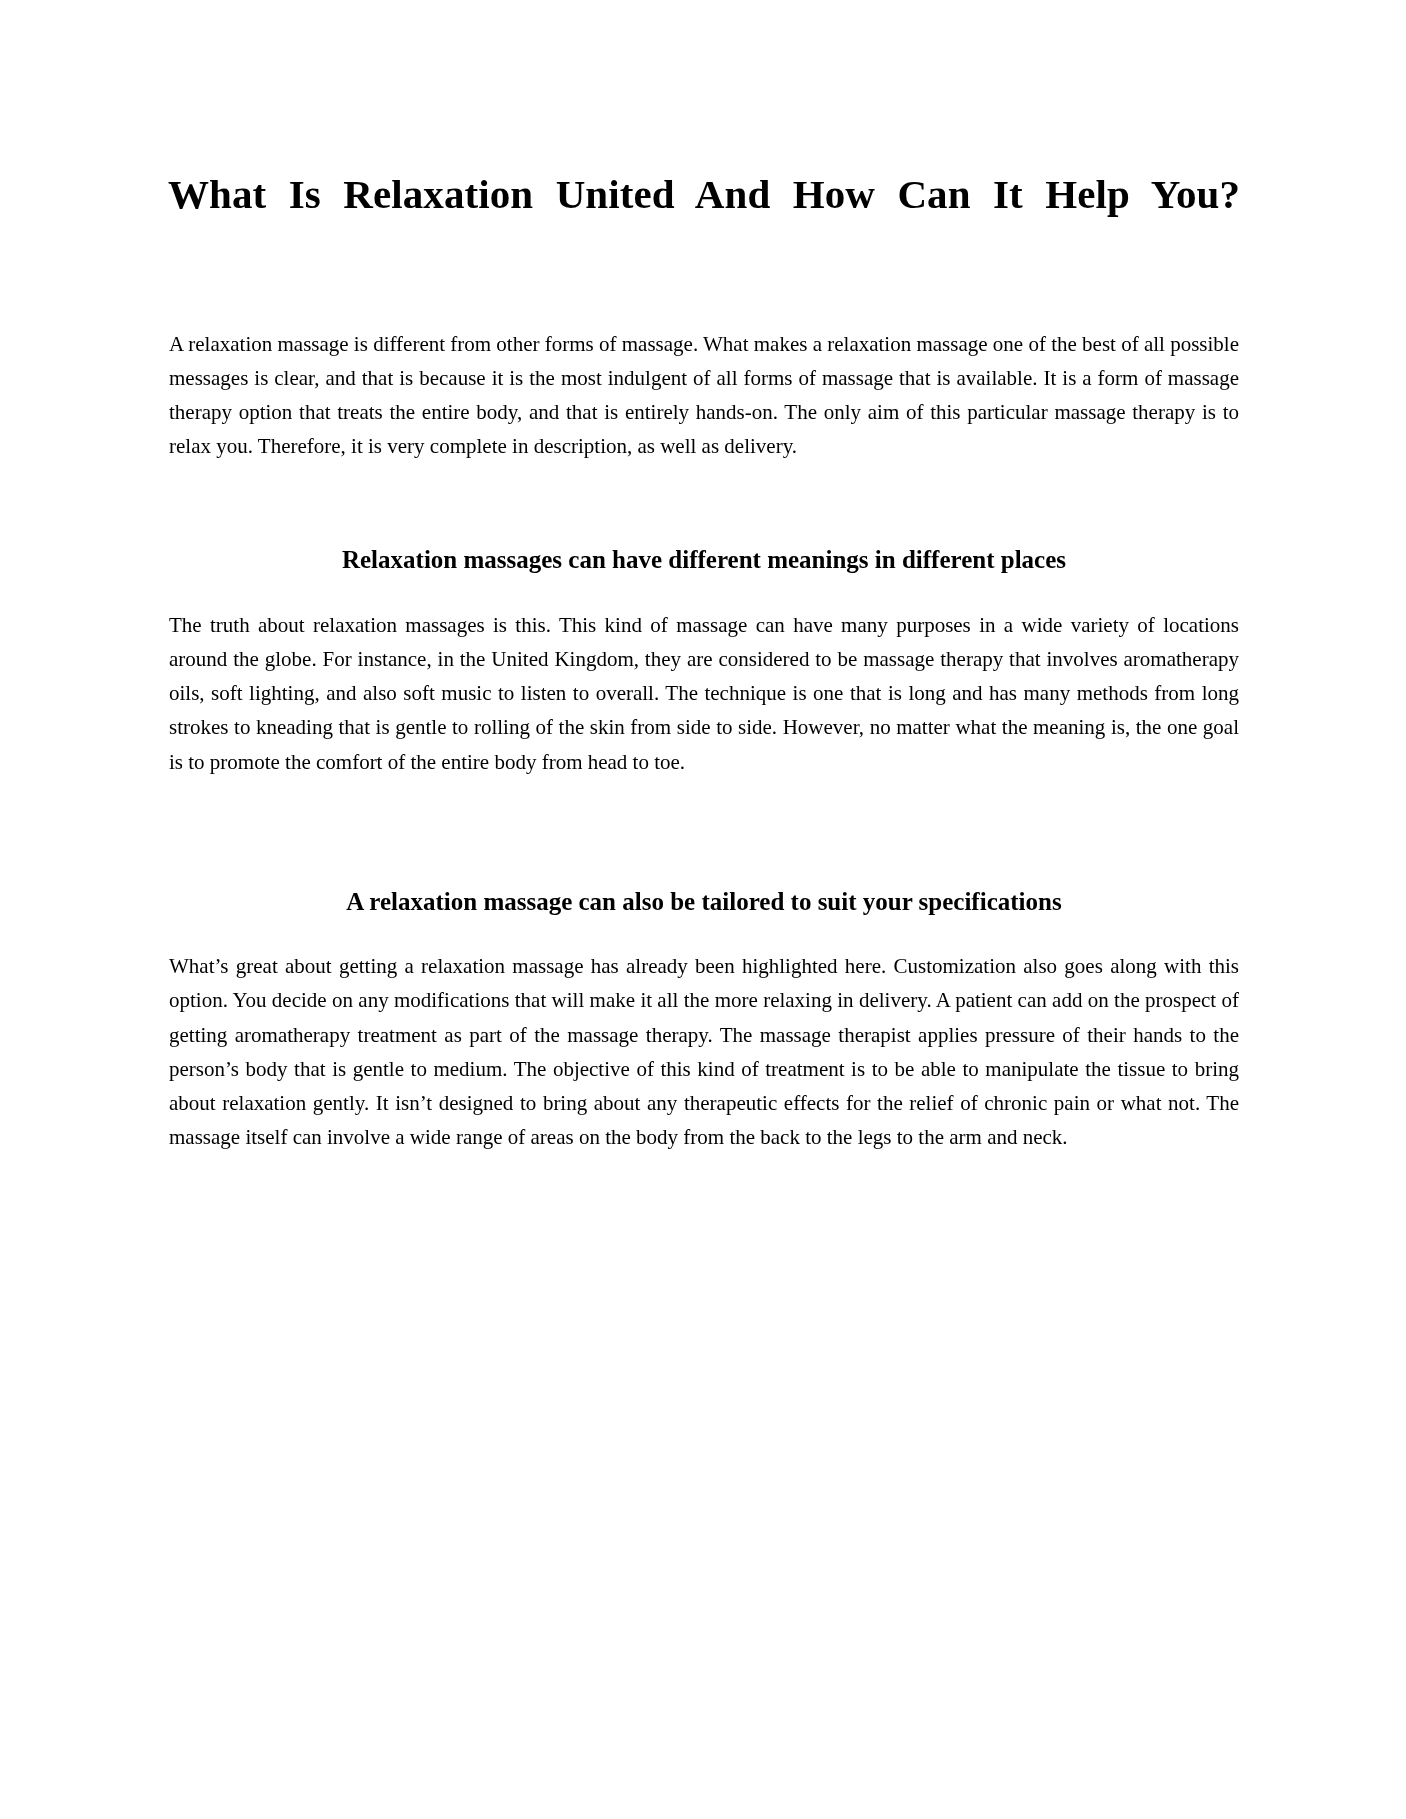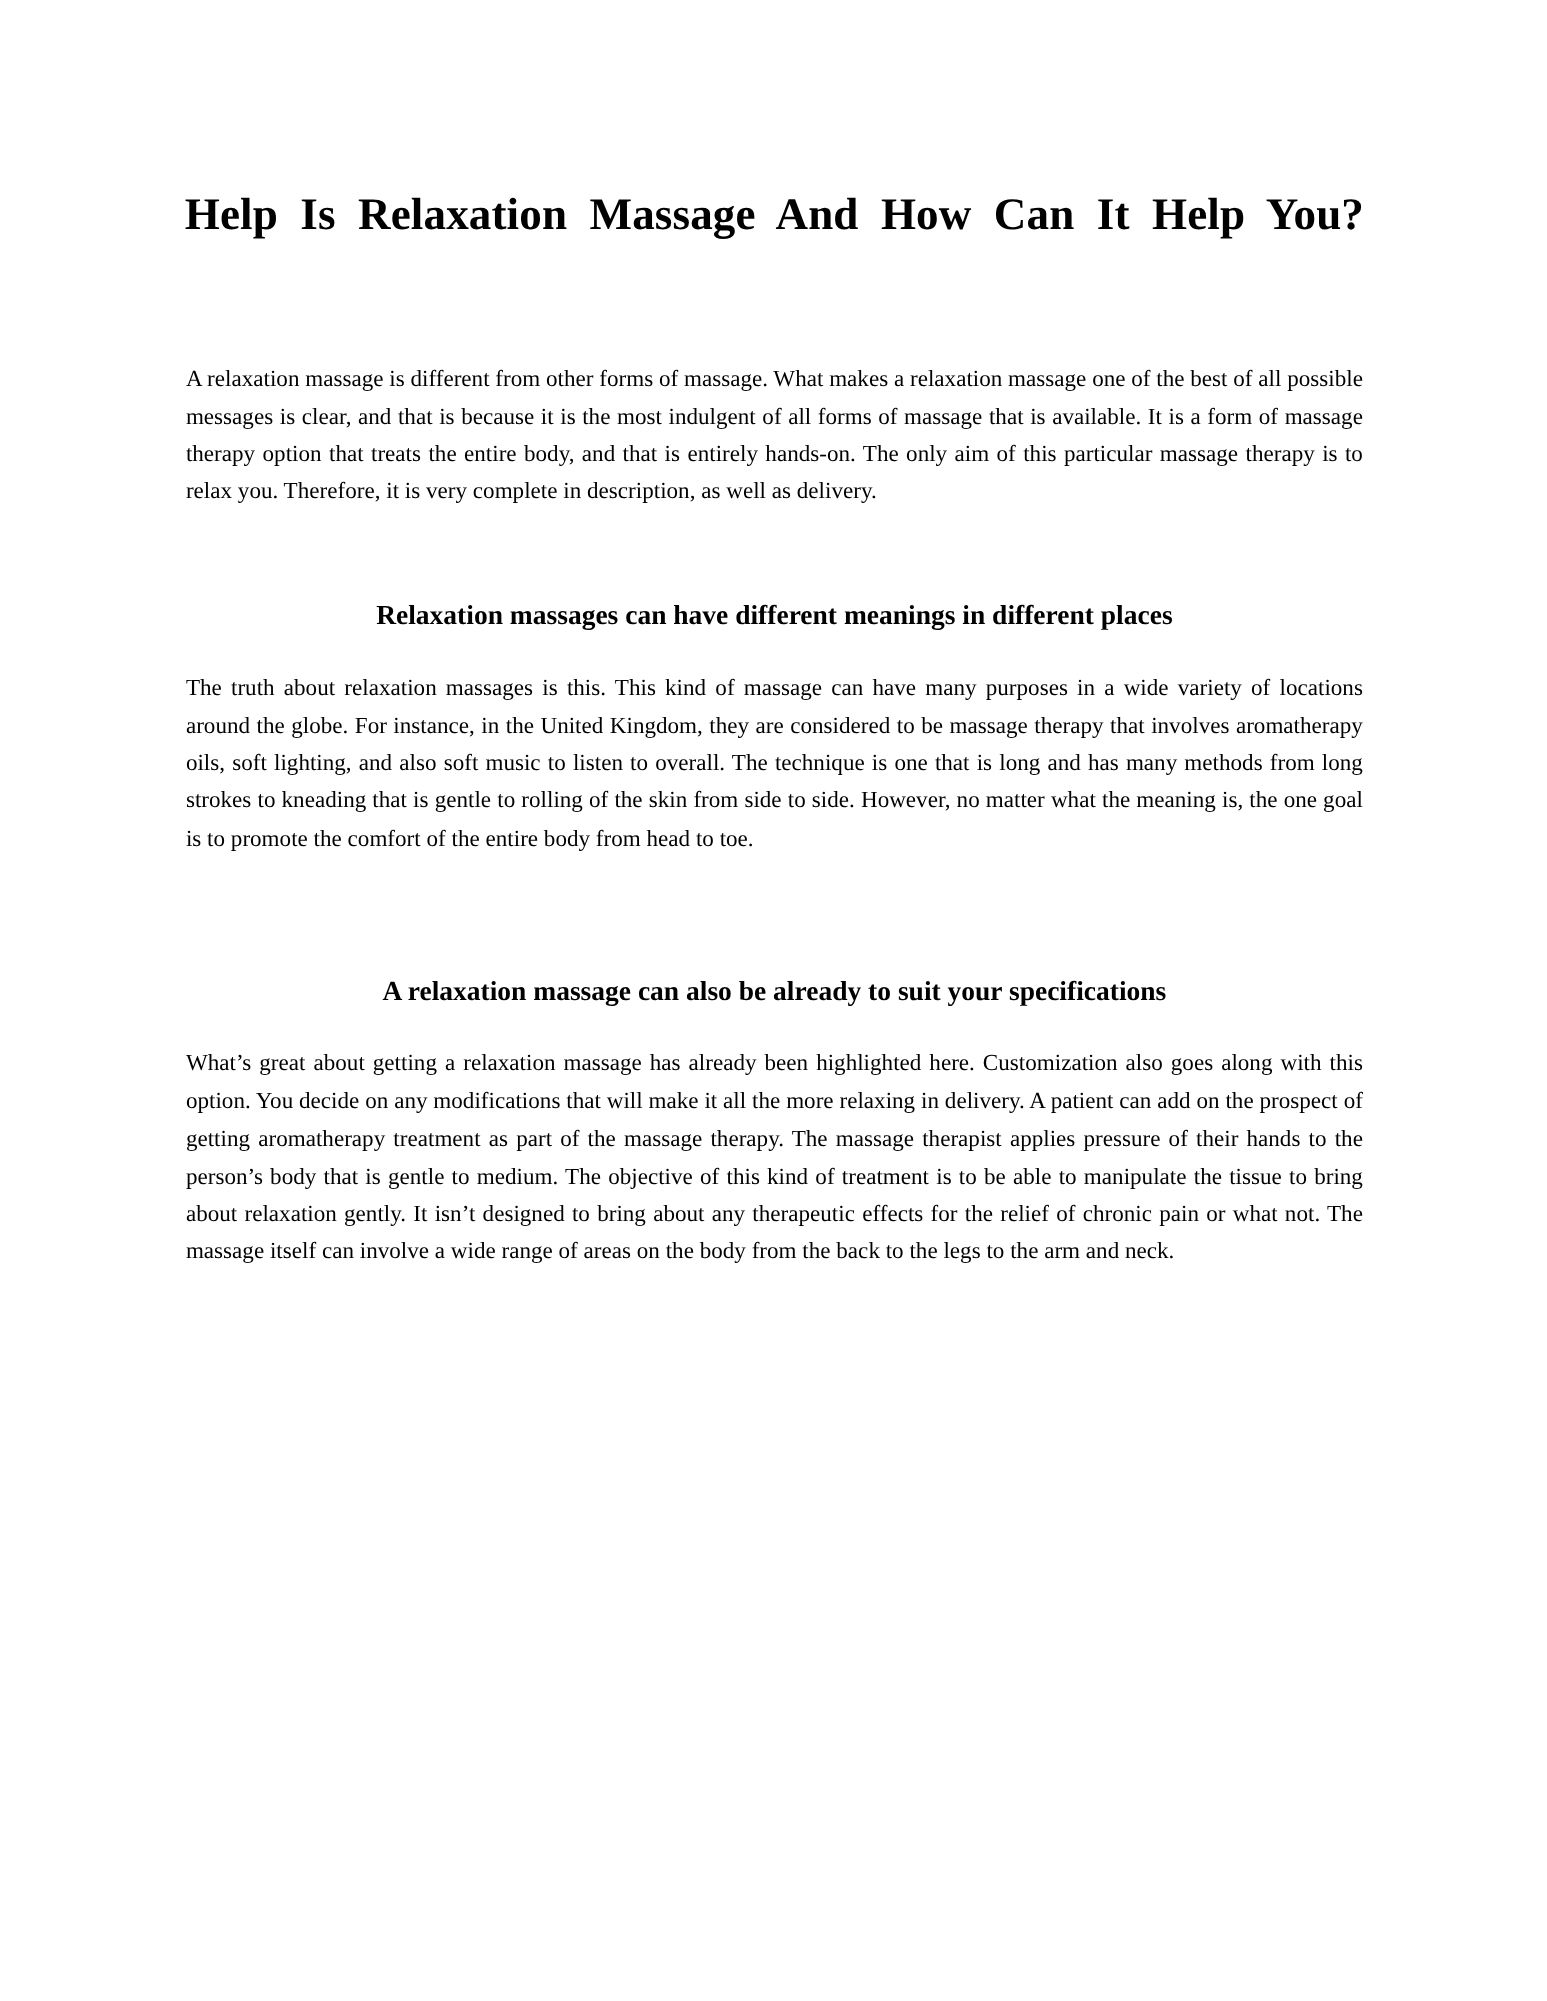--- a/index.html
+++ b/index.html
@@ -63,34 +63,34 @@
   .gap-xl { height: 78px; }
   .gap-m  { height: 28px; }
   .gap-xxl { height: 104px; }
 </style>
 </head>
 <body>
 
 <div class="page">
   <div class="content">
 
-    <h1 class="doc-title">Help Is Relaxation Massage And How Can It Help You?</h1>
+    <h1 class="doc-title">What Is Relaxation United And How Can It Help You?</h1>
 
     <p class="body-para">A relaxation massage is different from other forms of massage. What makes a relaxation massage one of the best of all possible messages is clear, and that is because it is the most indulgent of all forms of massage that is available. It is a form of massage therapy option that treats the entire body, and that is entirely hands-on. The only aim of this particular massage therapy is to relax you. Therefore, it is very complete in description, as well as delivery.</p>
 
     <div class="gap-xl"></div>
 
     <h2 class="section-heading">Relaxation massages can have different meanings in different places</h2>
 
     <div class="gap-m"></div>
 
     <p class="body-para">The truth about relaxation massages is this. This kind of massage can have many purposes in a wide variety of locations around the globe. For instance, in the United Kingdom, they are considered to be massage therapy that involves aromatherapy oils, soft lighting, and also soft music to listen to overall. The technique is one that is long and has many methods from long strokes to kneading that is gentle to rolling of the skin from side to side. However, no matter what the meaning is, the one goal is to promote the comfort of the entire body from head to toe.</p>
 
     <div class="gap-xxl"></div>
 
-    <h2 class="section-heading">A relaxation massage can also be already to suit your specifications</h2>
+    <h2 class="section-heading">A relaxation massage can also be tailored to suit your specifications</h2>
 
     <div class="gap-m"></div>
 
     <p class="body-para">What’s great about getting a relaxation massage has already been highlighted here. Customization also goes along with this option. You decide on any modifications that will make it all the more relaxing in delivery. A patient can add on the prospect of getting aromatherapy treatment as part of the massage therapy. The massage therapist applies pressure of their hands to the person’s body that is gentle to medium. The objective of this kind of treatment is to be able to manipulate the tissue to bring about relaxation gently. It isn’t designed to bring about any therapeutic effects for the relief of chronic pain or what not. The massage itself can involve a wide range of areas on the body from the back to the legs to the arm and neck.</p>
 
   </div>
 </div>
 
 </body></html>

